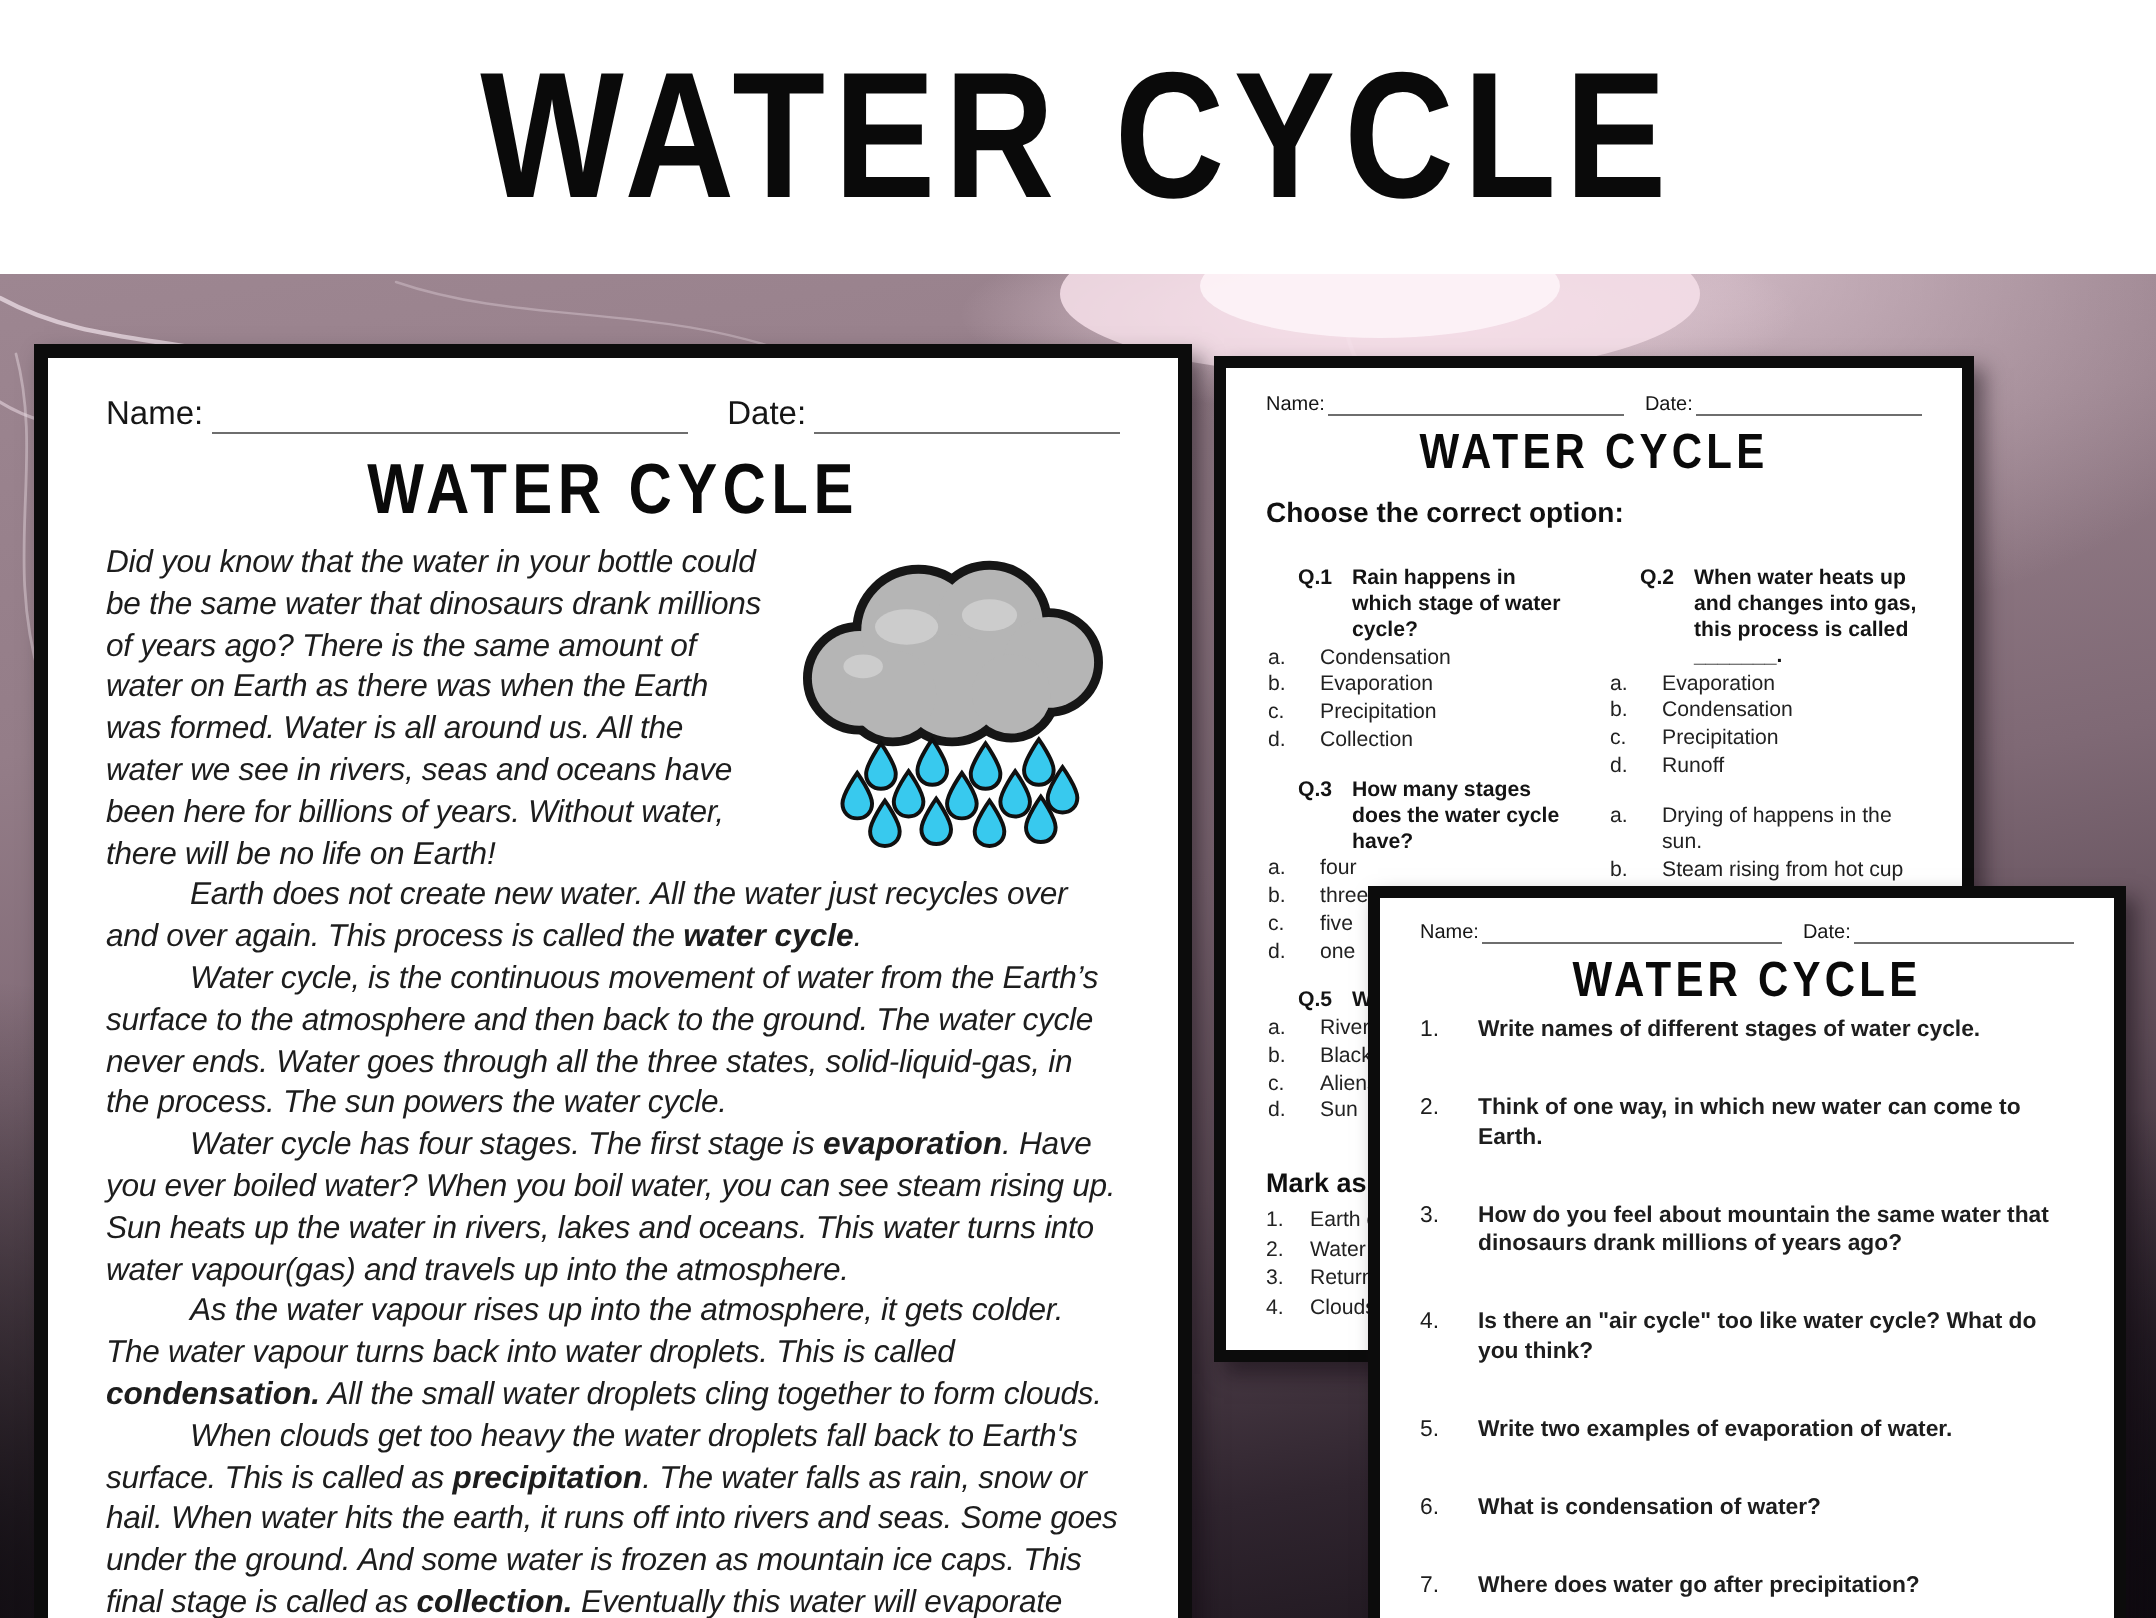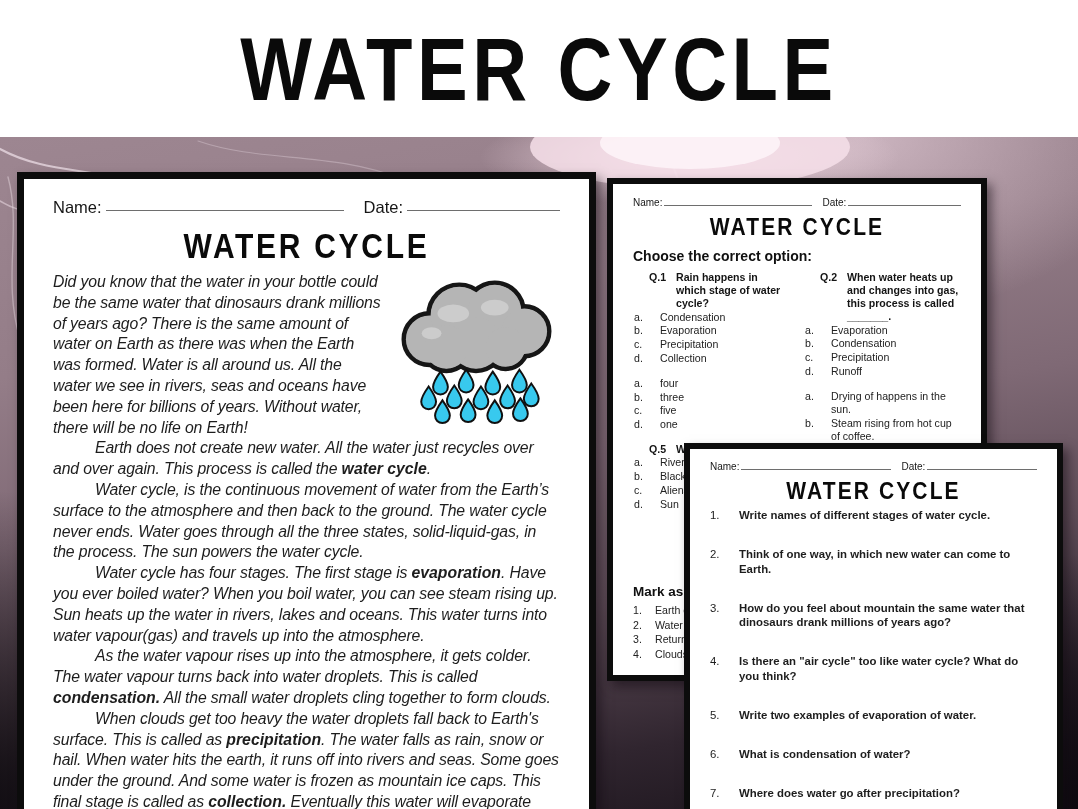--- a/index.html
+++ b/index.html
@@ -21,21 +21,21 @@
       radial-gradient(ellipse 700px 520px at -6% 100%, rgba(8,6,10,0.95), rgba(8,6,10,0) 62%),
       radial-gradient(ellipse 620px 420px at 104% 98%, rgba(12,9,14,0.9), rgba(12,9,14,0) 58%),
       linear-gradient(170deg, #9d8691 0%, #947d88 28%, #7f6975 48%, #5e4c57 66%, #30252f 84%, #171118 100%);
   }
   .sky svg { position:absolute; left:0; top:0; }
 
   
   .page { position:absolute; background:#ffffff; border:7px solid var(--page-border,#0c0c0c);
           box-shadow:5px 6px 10px rgba(15,8,16,0.5); }
 
-  .name-row { display:flex; align-items:flex-start; color:#161616; }
+  .name-row { display:flex; align-items:flex-end; color:#161616; }
   .blank { border-bottom:1.4px solid #6e6e6e; height:13px; }
 
   
   #page1 { left:17px; top:172px; width:579px; height:740px; z-index:2; padding:19px 29px 0 29px; }
   #page1 .name-row { font-size:16.5px; }
   #page1 .blank-name { width:238px; margin:0 20px 0 4px; }
   #page1 .blank-date { flex:1; margin-left:4px; }
   .p1-title-wrap { text-align:center; margin:12px 0 9px 0; }
   .p1-title { font-size:30px; letter-spacing:0.09em; }
   #p1-body { font-size:15.8px; line-height:20.8px; color:#1d1d1d; letter-spacing:-0.15px; }
@@ -46,21 +46,21 @@
 
   
   #page2 { left:607px; top:178px; width:380px; height:503px; z-index:2; border-width:6px;
            padding:13px 20px 10px 20px; display:flex; flex-direction:column; }
   .small-name-row { font-size:10px; color:#161616; }
   .small-name-row .blank { height:9px; border-bottom-width:1px; }
   #page2 .blank-name { width:148px; margin:0 10px 0 2px; }
   #page2 .blank-date { flex:1; margin-left:2px; }
   .p2-title-wrap, .p3-title-wrap { text-align:center; margin:7px 0 5px 0; }
   .p2-title, .p3-title { font-size:21px; letter-spacing:0.1em; }
-  .p2-heading { font-size:14px; font-weight:bold; color:#101010; margin:4px 0 7px 0; }
+  .p2-heading { font-size:14px; font-weight:bold; color:#101010; margin:4px 0 19px 0; }
   .mcq-grid { display:grid; grid-template-columns:1fr 1fr; column-gap:14px; align-items:start; }
   .mcq { margin-bottom:11px; }
   .mcq-head { display:flex; font-weight:bold; font-size:10.6px; line-height:13px; color:#141414;margin-left:16px; }
   .qnum { width:27px; flex:none; }
   .qtext { flex:1; }
   .opt { display:flex; font-size:10.6px; line-height:13.4px; color:#222; margin-top:0.5px; }
   .olet { width:27px; flex:none; padding-left:1px; }
   .otext { flex:1; }
   .mark-section { margin-top:auto; padding-bottom:4px; }
   .mark-heading { font-size:13.5px; font-weight:bold; color:#101010; margin-bottom:4px; }
@@ -194,20 +194,24 @@
           <div class="opt">
             <span class="olet">c.</span>
             <span class="otext">Precipitation</span>
           </div>
           <div class="opt">
             <span class="olet">d.</span>
             <span class="otext">Collection</span>
           </div>
         </div>
         <div class="mcq">
+          <div class="mcq-head">
+            <span class="qnum">Q.3</span>
+            <span class="qtext">How many stages does the water cycle have?</span>
+          </div>
           <div class="opt">
             <span class="olet">a.</span>
             <span class="otext">four</span>
           </div>
           <div class="opt">
             <span class="olet">b.</span>
             <span class="otext">three</span>
           </div>
           <div class="opt">
             <span class="olet">c.</span>

